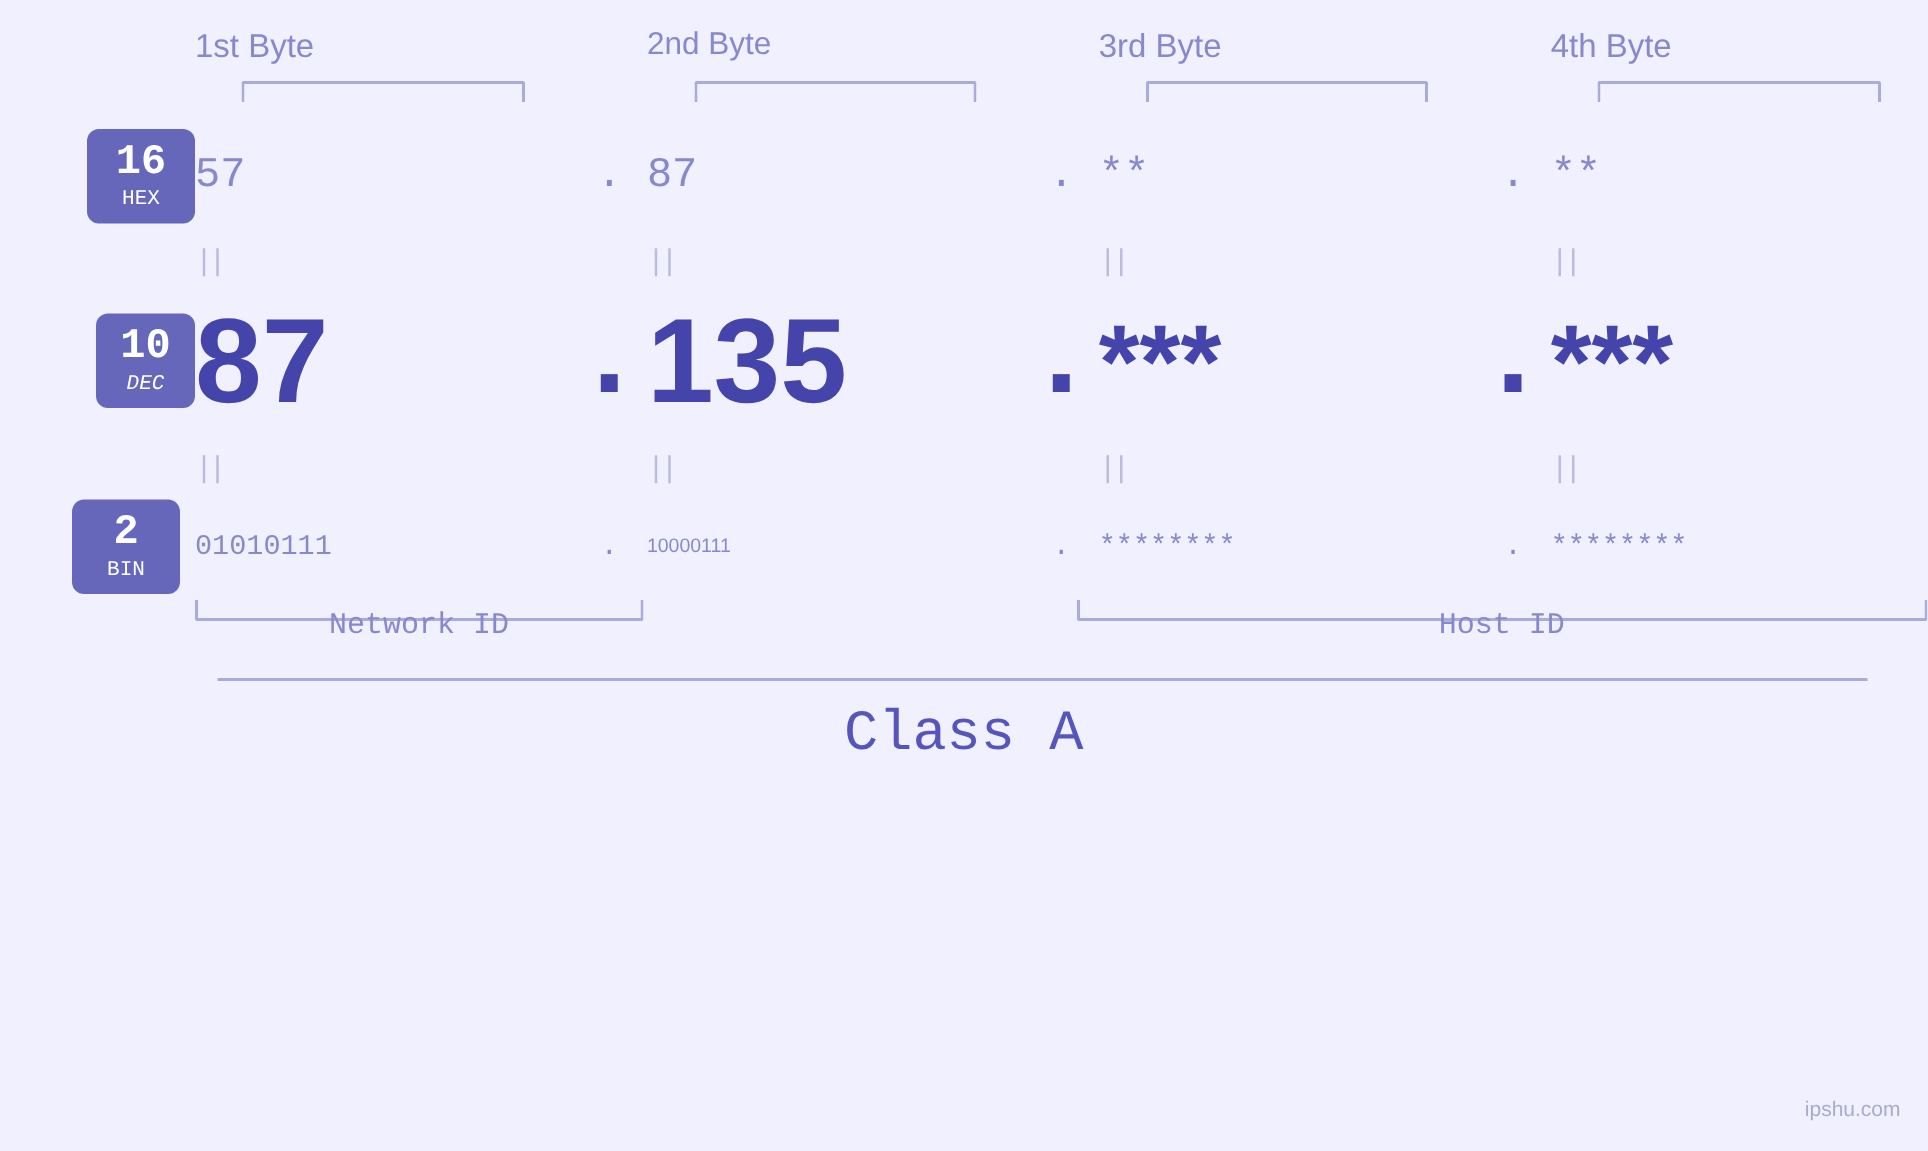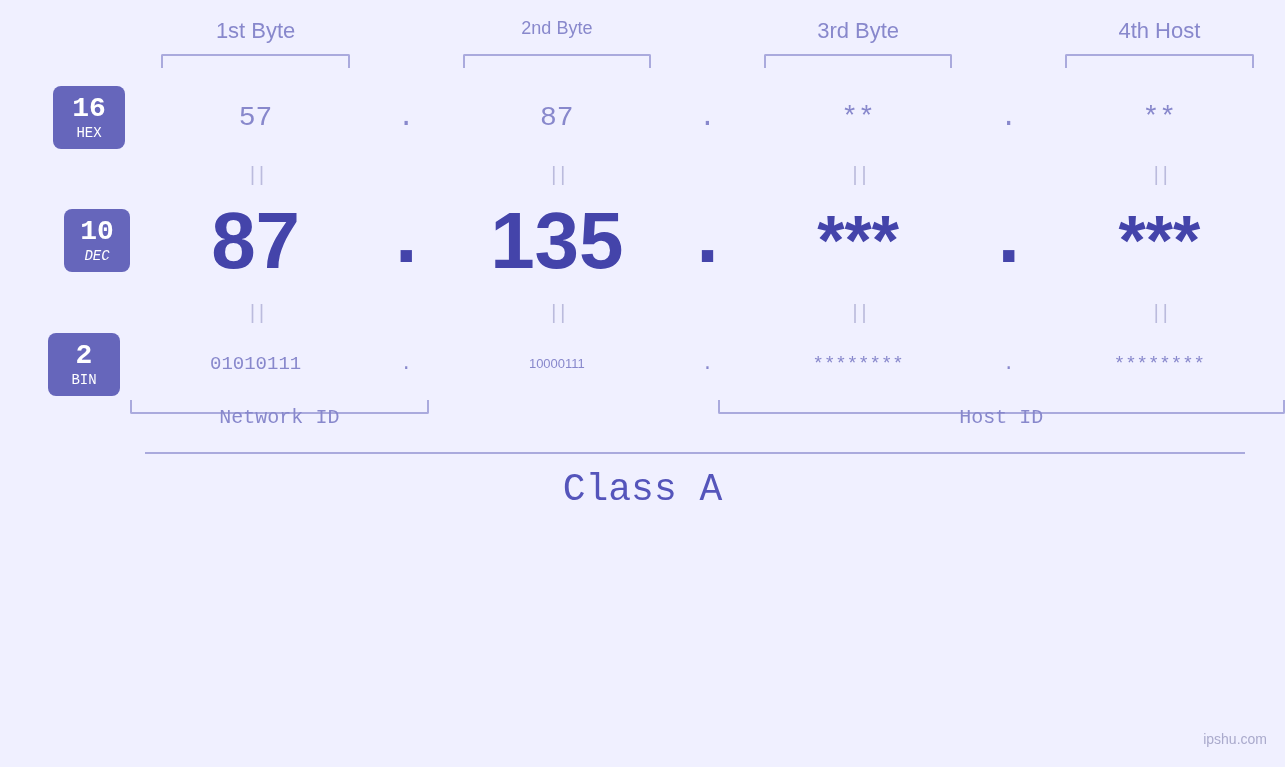--- a/index.html
+++ b/index.html
@@ -8,49 +8,48 @@
       width: 1285px;
       height: 767px;
       background-color: #f0f0ff;
       font-family: 'Courier New', Courier, monospace;
       overflow: hidden;
       position: relative;
     }
 
     .v-cell {
       flex: 1;
-      text-align: center;
     }
 
     .v-dot {
       width: 50px;
       text-align: center;
       flex-shrink: 0;
     }
   </style>
 </head>
 <body>
 
 <div style="display:flex; width:1285px; margin-bottom:10px; padding-top:18px;">
   <div style="width:130px;"></div>
   <div style="flex:1; display:flex;">
     <div class="v-cell">
       <span style="color:#8888cc; font-size:22px; font-family:Arial,sans-serif;">1st Byte</span>
     </div>
     <div class="v-dot"></div>
     <div class="v-cell">
-      <span style="color:#8888cc; font-size:18px; font-family:Arial,sans-serif;">2nd Byte</span>
+      <span style="color:#8888cc; font-size:21px; font-family:Arial,sans-serif;">2nd Byte</span>
     </div>
     <div class="v-dot"></div>
     <div class="v-cell">
       <span style="color:#8888cc; font-size:22px; font-family:Arial,sans-serif;margin-top:42px;">3rd Byte</span>
     </div>
     <div class="v-dot"></div>
     <div class="v-cell">
-      <span style="color:#8888cc; font-size:22px; font-family:Arial,sans-serif;">4th Host</span>
+      <span style="color:#8888cc; font-size:22px; font-family:Arial,sans-serif;">4th Byte</span>
     </div>
   </div>
 </div>
 
 <div style="display:flex; width:1285px; margin-bottom:18px;">
   <div style="width:130px;"></div>
   <div style="flex:1; display:flex; align-items:flex-end;">
     <div class="v-cell" style="display:flex; justify-content:center;">
       <div style="width:75%; height:14px; border:2px solid #aaaadd; border-bottom:none; border-radius:2px 2px 0 0;"></div>
     </div>
@@ -63,21 +62,21 @@
       <div style="width:75%; height:14px; border:2px solid #aaaadd; border-bottom:none; border-radius:2px 2px 0 0;"></div>
     </div>
     <div class="v-dot"></div>
     <div class="v-cell" style="display:flex; justify-content:center;">
       <div style="width:75%; height:14px; border:2px solid #aaaadd; border-bottom:none; border-radius:2px 2px 0 0;"></div>
     </div>
   </div>
 </div>
 
 <div style="display:flex; width:1285px; align-items:center; margin-bottom:8px;">
-  <div style="width:130px; display:flex; justify-content:center; padding-left:48px;">
+  <div style="width:130px; display:flex; justify-content:flex-end; padding-left:48px;">
     <div style="background:#6666bb; color:white; border-radius:8px; text-align:center; width:72px; padding:8px 4px;">
       <div style="font-size:28px; font-weight:bold; line-height:1.1;">16</div>
       <div style="font-size:14px;">HEX</div>
     </div>
   </div>
   <div style="flex:1; display:flex; align-items:center;">
     <div class="v-cell">
       <span style="color:#8888cc; font-size:28px; font-family:'Courier New',monospace;">57</span>
     </div>
     <div class="v-dot">

